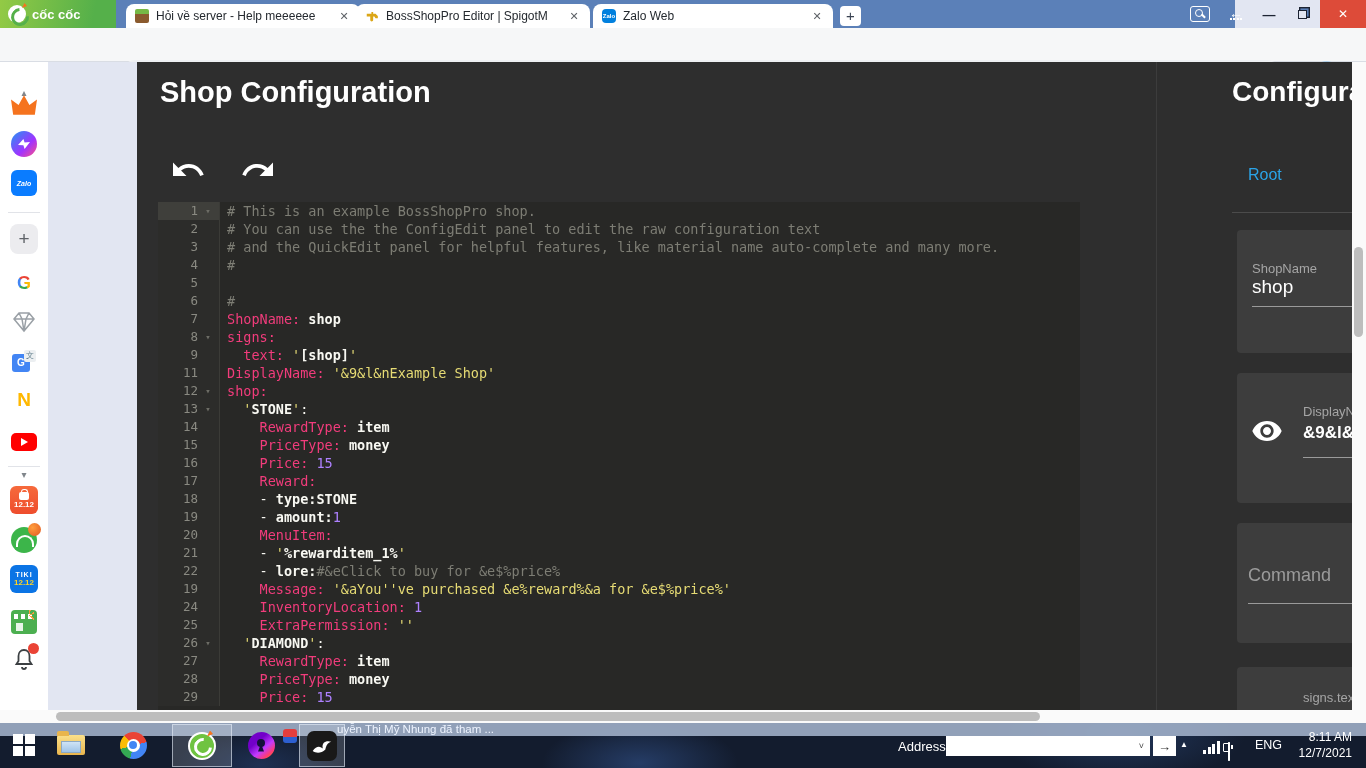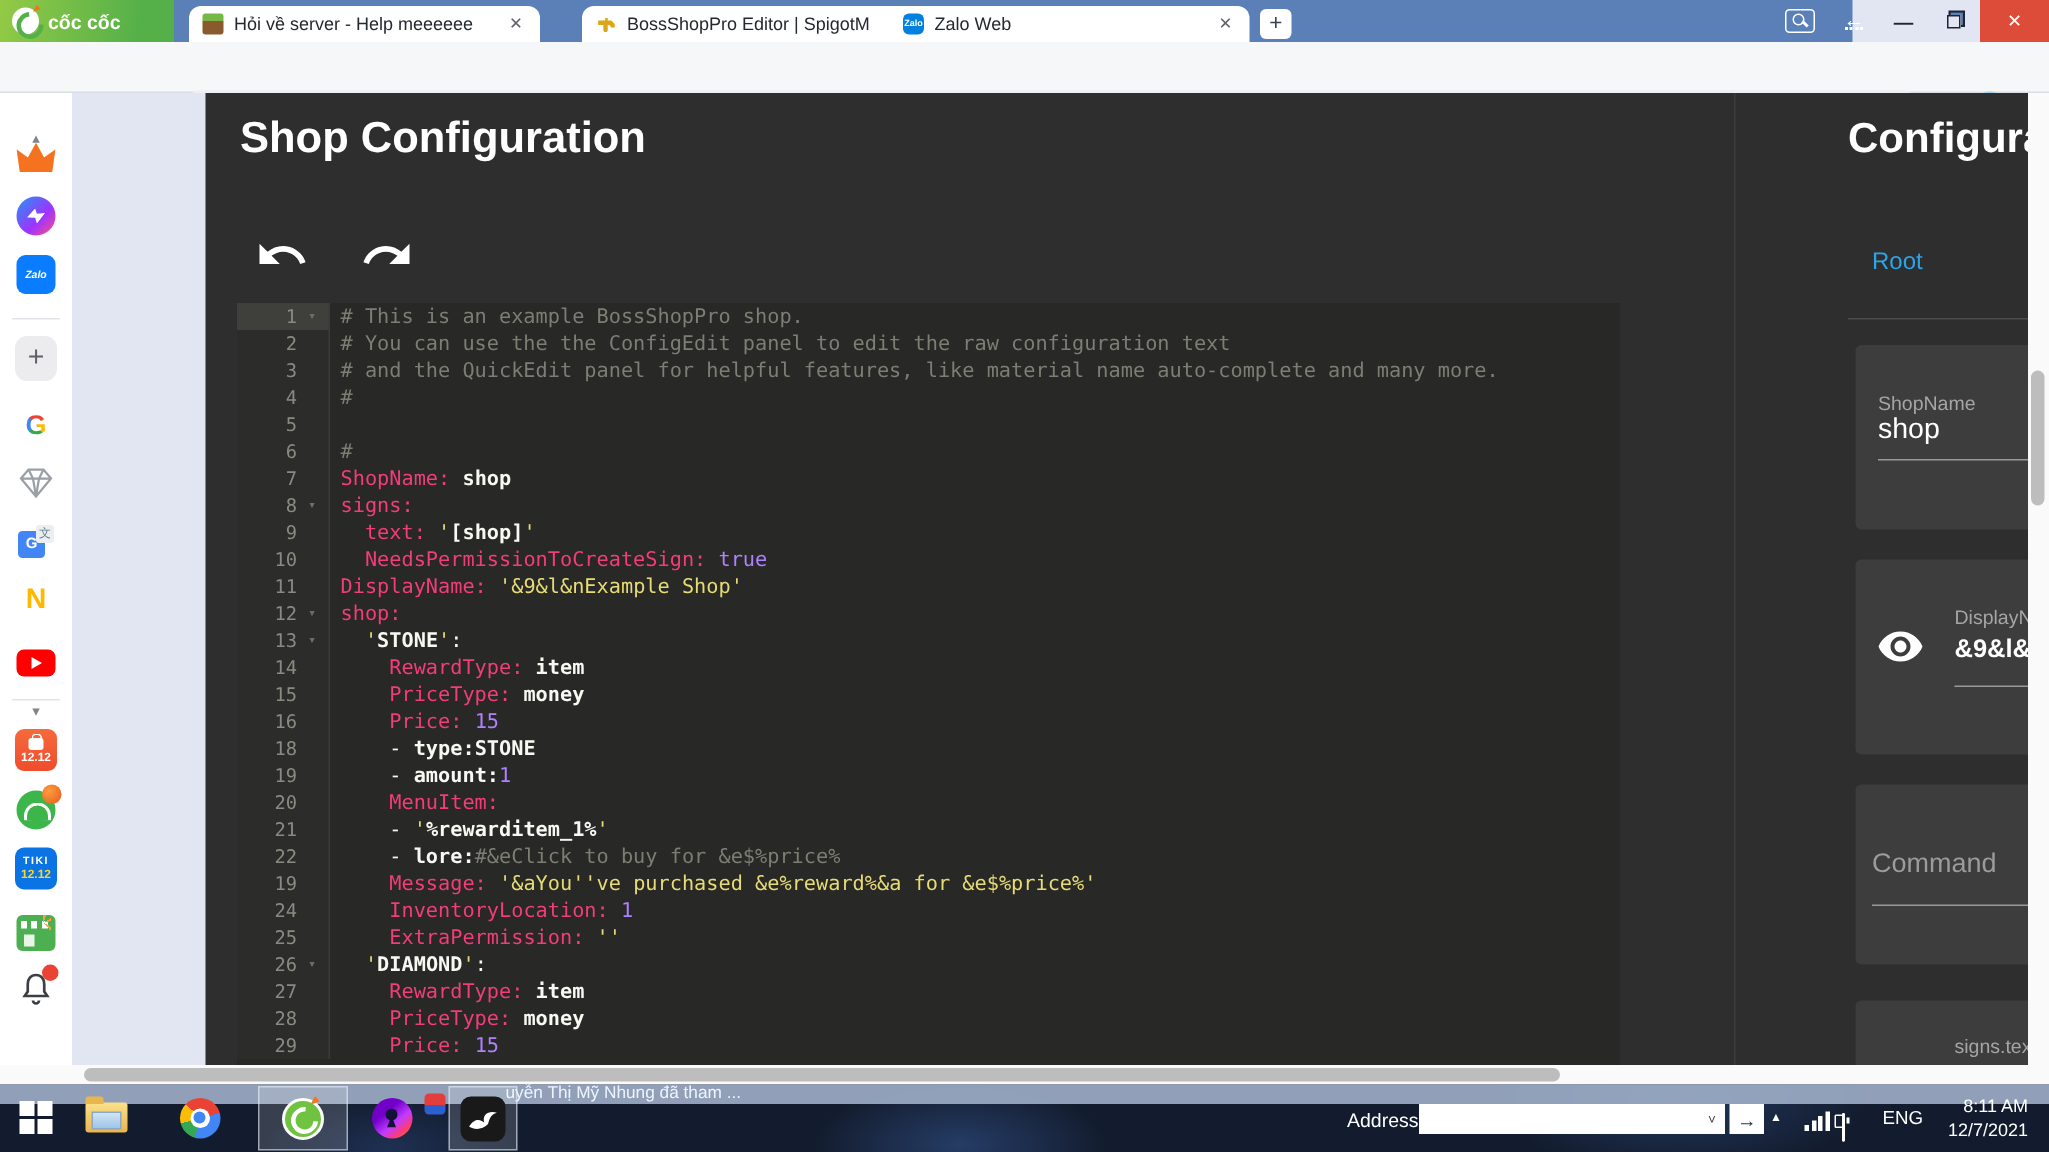--- a/index.html
+++ b/index.html
@@ -212,21 +212,21 @@
   <div id="logo-block" class="abs">
     <div id="logo-circle"></div>
     <span id="logo-text">cốc cốc</span>
   </div>
 
   <div class="tab abs" style="left:126px; width:234px;">
     <span class="favicon" id="fav-grass"></span>
     <span class="tab-title">Hỏi về server - Help meeeeee</span>
     <span class="tab-close">✕</span>
   </div>
-  <div class="tab abs" style="left:356px; width:234px;margin-left:32px;">
+  <div class="tab abs" style="left:356px; width:234px;">
     <span class="favicon">
       <svg width="14" height="14" viewBox="0 0 24 24">
           <path fill="#dba617" d="M3 8h8V5h3v3h4l4 4v4h-4l-2-3h-2v6c0 3-5 3-5 0v-6H3z"></path>
         </svg>
     </span>
     <span class="tab-title">BossShopPro Editor | SpigotM</span>
     <span class="tab-close">✕</span>
   </div>
   <div class="tab abs" style="left:593px; width:240px;">
     <span class="favicon" id="fav-zalo">Zalo</span>
@@ -380,27 +380,27 @@
       <div>
           <div class="cl"><span class="g act"><span class="ln">1</span><span class="fold">▾</span></span><span class="code"><span class="cm"># This is an example BossShopPro shop.</span></span></div>
           <div class="cl"><span class="g"><span class="ln">2</span><span class="fold"></span></span><span class="code"><span class="cm"># You can use the the ConfigEdit panel to edit the raw configuration text</span></span></div>
           <div class="cl"><span class="g"><span class="ln">3</span><span class="fold"></span></span><span class="code"><span class="cm"># and the QuickEdit panel for helpful features, like material name auto-complete and many more.</span></span></div>
           <div class="cl"><span class="g"><span class="ln">4</span><span class="fold"></span></span><span class="code"><span class="cm">#</span></span></div>
           <div class="cl"><span class="g"><span class="ln">5</span><span class="fold"></span></span></div>
           <div class="cl"><span class="g"><span class="ln">6</span><span class="fold"></span></span><span class="code"><span class="cm">#</span></span></div>
           <div class="cl"><span class="g"><span class="ln">7</span><span class="fold"></span></span><span class="code"><span class="key">ShopName:</span><span class="pl"> </span><span class="val">shop</span></span></div>
           <div class="cl"><span class="g"><span class="ln">8</span><span class="fold">▾</span></span><span class="code"><span class="key">signs:</span></span></div>
           <div class="cl"><span class="g"><span class="ln">9</span><span class="fold"></span></span><span class="code"><span class="pl">  </span><span class="key">text:</span><span class="pl"> </span><span class="str">'</span><span class="val">[shop]</span><span class="str">'</span></span></div>
-          <div class="cl"><span class="g"><span class="ln">10</span><span class="fold"></span></span><span class="code"><span class="pl">  </span><span class="key">NeedsPermissionToCreateSign:</span><span class="pl"> </span><span class="num">true</span></span></div>
           <div class="cl"><span class="g"><span class="ln">11</span><span class="fold"></span></span><span class="code"><span class="key">DisplayName:</span><span class="pl"> </span><span class="str">'&amp;9&amp;l&amp;nExample Shop'</span></span></div>
           <div class="cl"><span class="g"><span class="ln">12</span><span class="fold">▾</span></span><span class="code"><span class="key">shop:</span></span></div>
           <div class="cl"><span class="g"><span class="ln">13</span><span class="fold">▾</span></span><span class="code"><span class="pl">  </span><span class="str">'</span><span class="val">STONE</span><span class="str">'</span><span class="pl">:</span></span></div>
           <div class="cl"><span class="g"><span class="ln">14</span><span class="fold"></span></span><span class="code"><span class="pl">    </span><span class="key">RewardType:</span><span class="pl"> </span><span class="val">item</span></span></div>
           <div class="cl"><span class="g"><span class="ln">15</span><span class="fold"></span></span><span class="code"><span class="pl">    </span><span class="key">PriceType:</span><span class="pl"> </span><span class="val">money</span></span></div>
           <div class="cl"><span class="g"><span class="ln">16</span><span class="fold"></span></span><span class="code"><span class="pl">    </span><span class="key">Price:</span><span class="pl"> </span><span class="num">15</span></span></div>
+          <div class="cl"><span class="g"><span class="ln">17</span><span class="fold"></span></span><span class="code"><span class="pl">    </span><span class="key">Reward:</span></span></div>
           <div class="cl"><span class="g"><span class="ln">18</span><span class="fold"></span></span><span class="code"><span class="pl">    - </span><span class="val">type:STONE</span></span></div>
           <div class="cl"><span class="g"><span class="ln">19</span><span class="fold"></span></span><span class="code"><span class="pl">    - </span><span class="val">amount:</span><span class="num">1</span></span></div>
           <div class="cl"><span class="g"><span class="ln">20</span><span class="fold"></span></span><span class="code"><span class="pl">    </span><span class="key">MenuItem:</span></span></div>
           <div class="cl"><span class="g"><span class="ln">21</span><span class="fold"></span></span><span class="code"><span class="pl">    - </span><span class="str">'</span><span class="val">%rewarditem_1%</span><span class="str">'</span></span></div>
           <div class="cl"><span class="g"><span class="ln">22</span><span class="fold"></span></span><span class="code"><span class="pl">    - </span><span class="val">lore:</span><span class="cm">#&amp;eClick to buy for &amp;e$%price%</span></span></div>
           <div class="cl"><span class="g"><span class="ln">19</span><span class="fold"></span></span><span class="code"><span class="pl">    </span><span class="key">Message:</span><span class="pl"> </span><span class="str">'&amp;aYou''ve purchased &amp;e%reward%&amp;a for &amp;e$%price%'</span></span></div>
           <div class="cl"><span class="g"><span class="ln">24</span><span class="fold"></span></span><span class="code"><span class="pl">    </span><span class="key">InventoryLocation:</span><span class="pl"> </span><span class="num">1</span></span></div>
           <div class="cl"><span class="g"><span class="ln">25</span><span class="fold"></span></span><span class="code"><span class="pl">    </span><span class="key">ExtraPermission:</span><span class="pl"> </span><span class="str">''</span></span></div>
           <div class="cl"><span class="g"><span class="ln">26</span><span class="fold">▾</span></span><span class="code"><span class="pl">  </span><span class="str">'</span><span class="val">DIAMOND</span><span class="str">'</span><span class="pl">:</span></span></div>
           <div class="cl"><span class="g"><span class="ln">27</span><span class="fold"></span></span><span class="code"><span class="pl">    </span><span class="key">RewardType:</span><span class="pl"> </span><span class="val">item</span></span></div>

